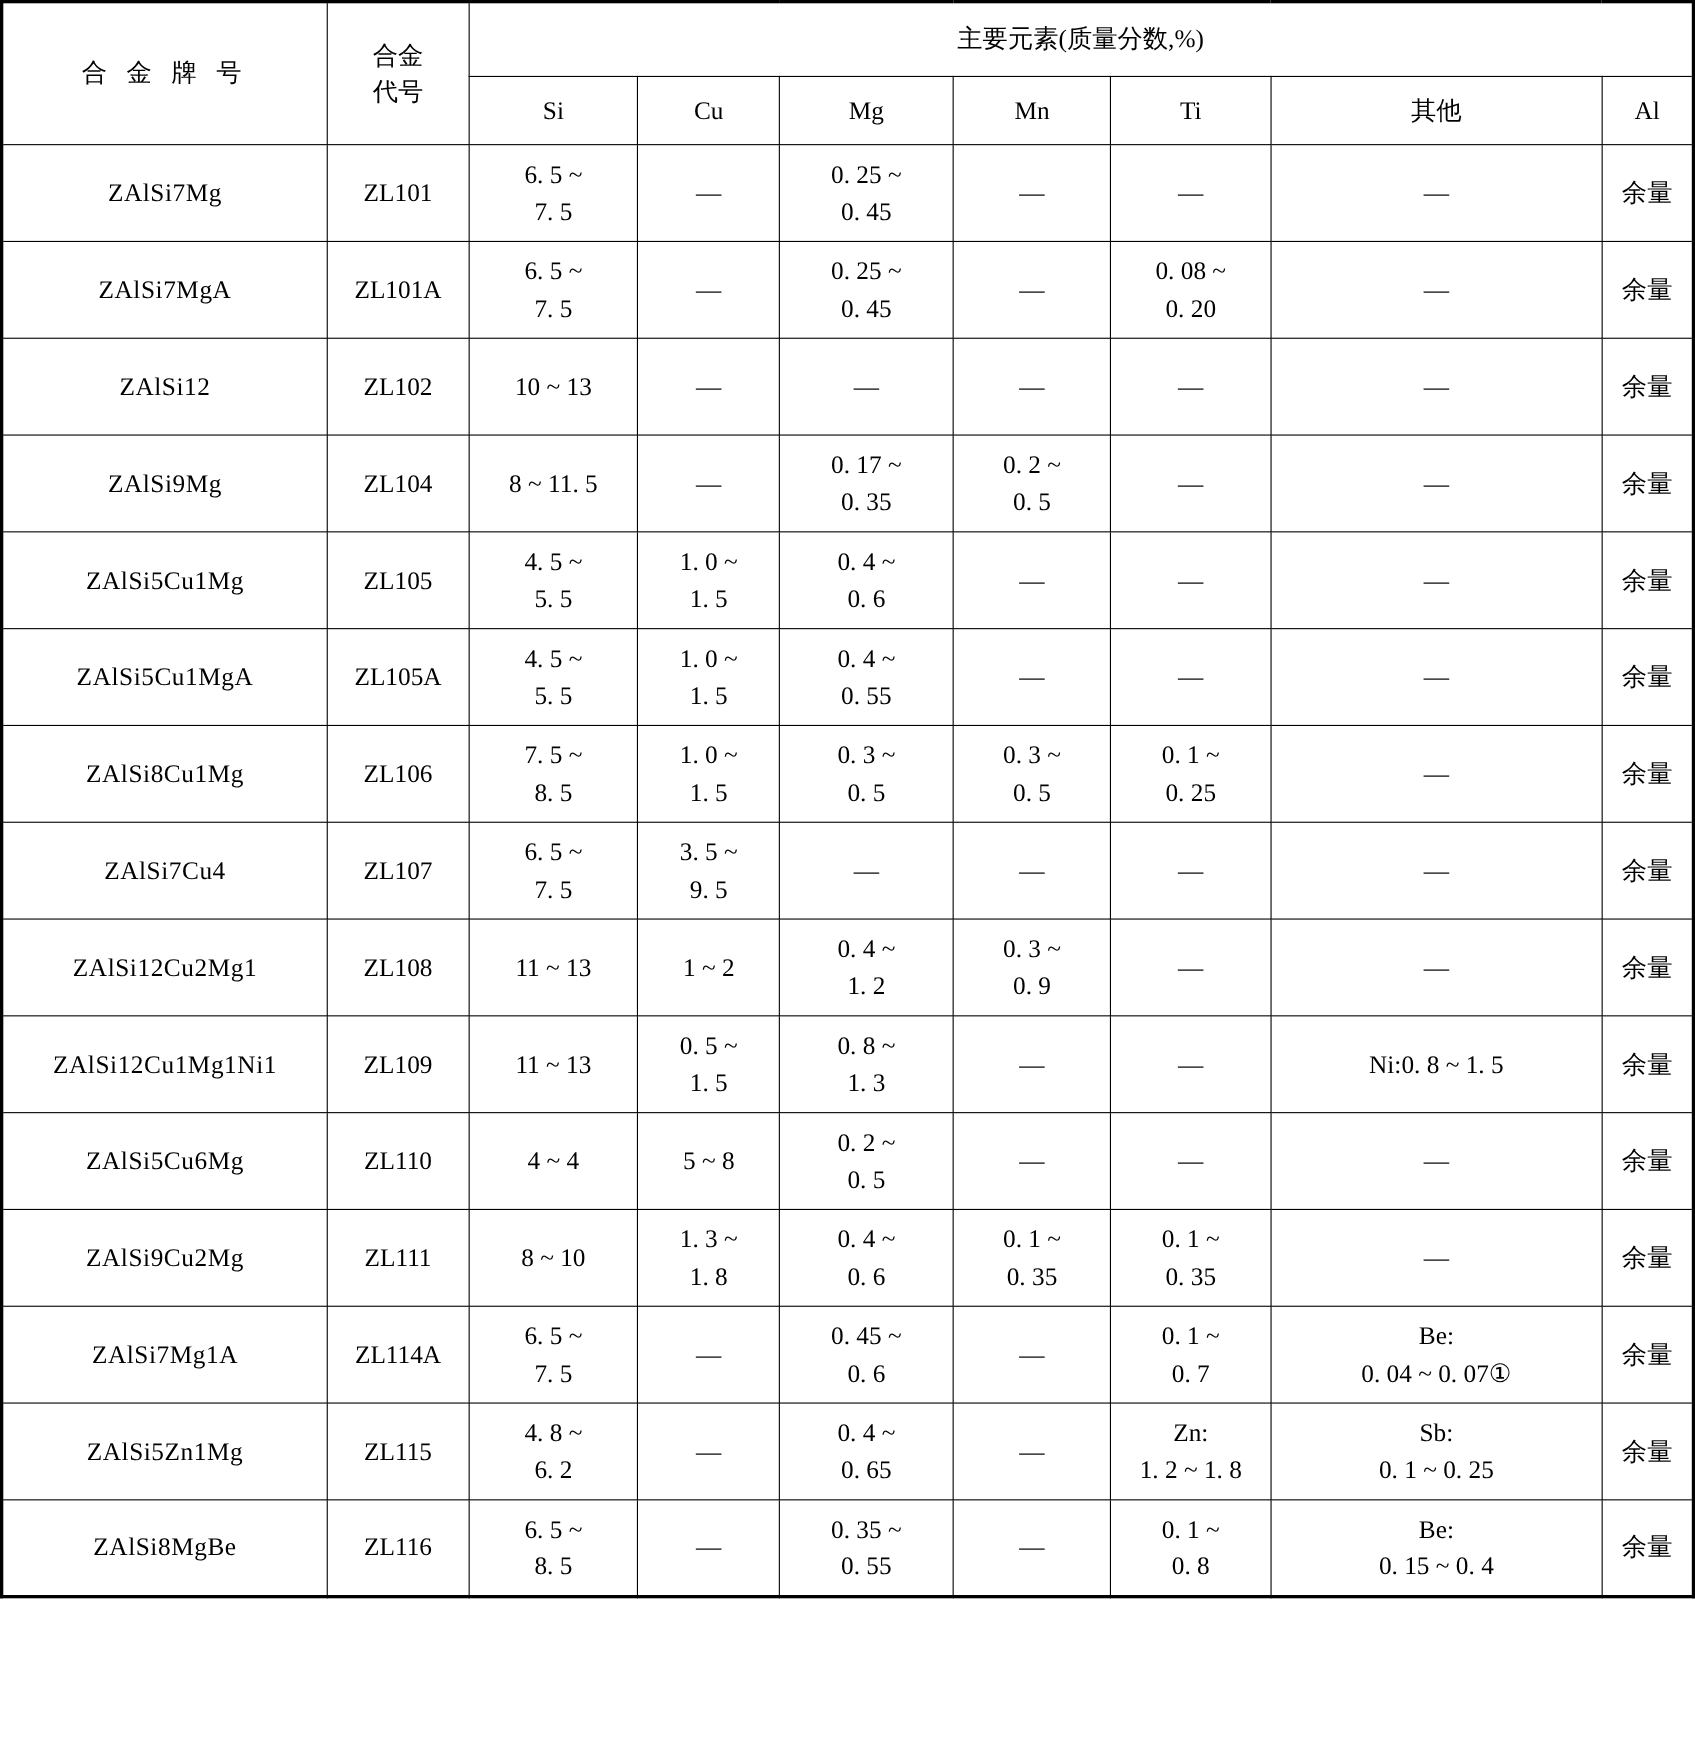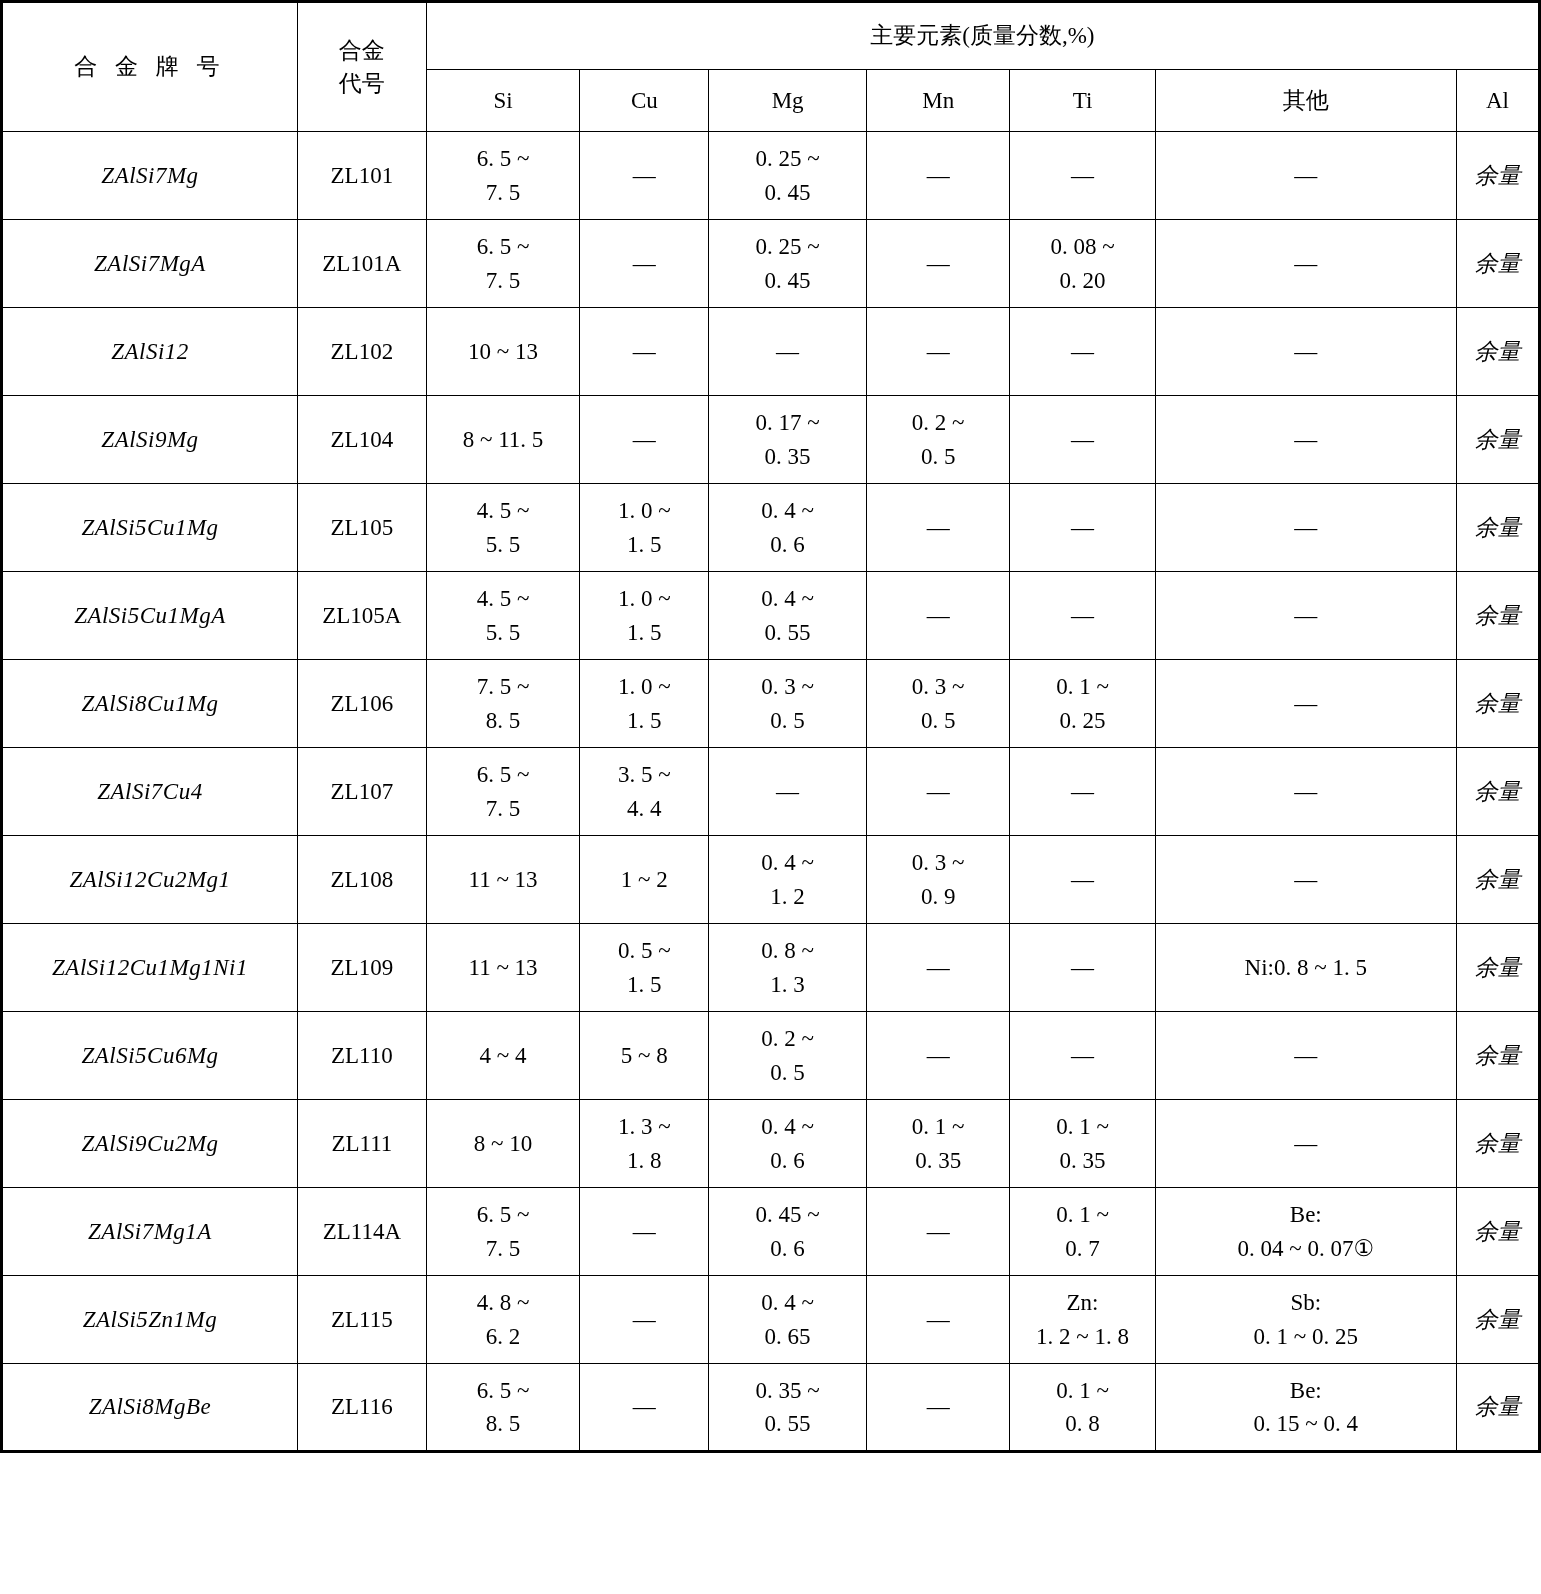--- a/index.html
+++ b/index.html
@@ -44,24 +44,24 @@
   .col-mn    { width: 138px; }
   .col-ti    { width: 140px; }
   .col-other { width: 290px; }
   .col-al    { width: 80px; }
 
   .hdr-top { height: 68px; font-size: 24px; }
   .hdr-sub { height: 62px; font-size: 24px; }
   .hdr-name { font-size: 24px; letter-spacing: 6px; }
   .hdr-code { font-size: 24px; line-height: 1.35; }
 
-  td.name-cell { font-size: 23px; letter-spacing: 0.5px; font-style: italic; }
+  td.name-cell { font-size: 23px; letter-spacing: 0.5px; }
   td.code-cell { font-size: 23px; }
   td.val { font-size: 23px; }
-  td.al-cell { font-size: 23px; font-style: italic; }
+  td.al-cell { font-size: 23px; }
 
   .two-line span { display: block; }
 
   tbody tr { height: 88px; }
 </style>
 </head>
 <body>
 
 <div id="sheet">
   <table class="alloy">
@@ -277,21 +277,21 @@
         </tr>
         <tr>
           <td class="name-cell">ZAlSi7Cu4</td>
           <td class="code-cell">ZL107</td>
           <td class="val two-line">
             <span>6. 5 ~</span>
             <span>7. 5</span>
           </td>
           <td class="val two-line">
             <span>3. 5 ~</span>
-            <span>4. 4</span>
+            <span>9. 5</span>
           </td>
           <td class="val two-line">
             <span>—</span>
           </td>
           <td class="val two-line">
             <span>—</span>
           </td>
           <td class="val two-line">
             <span>—</span>
           </td>

